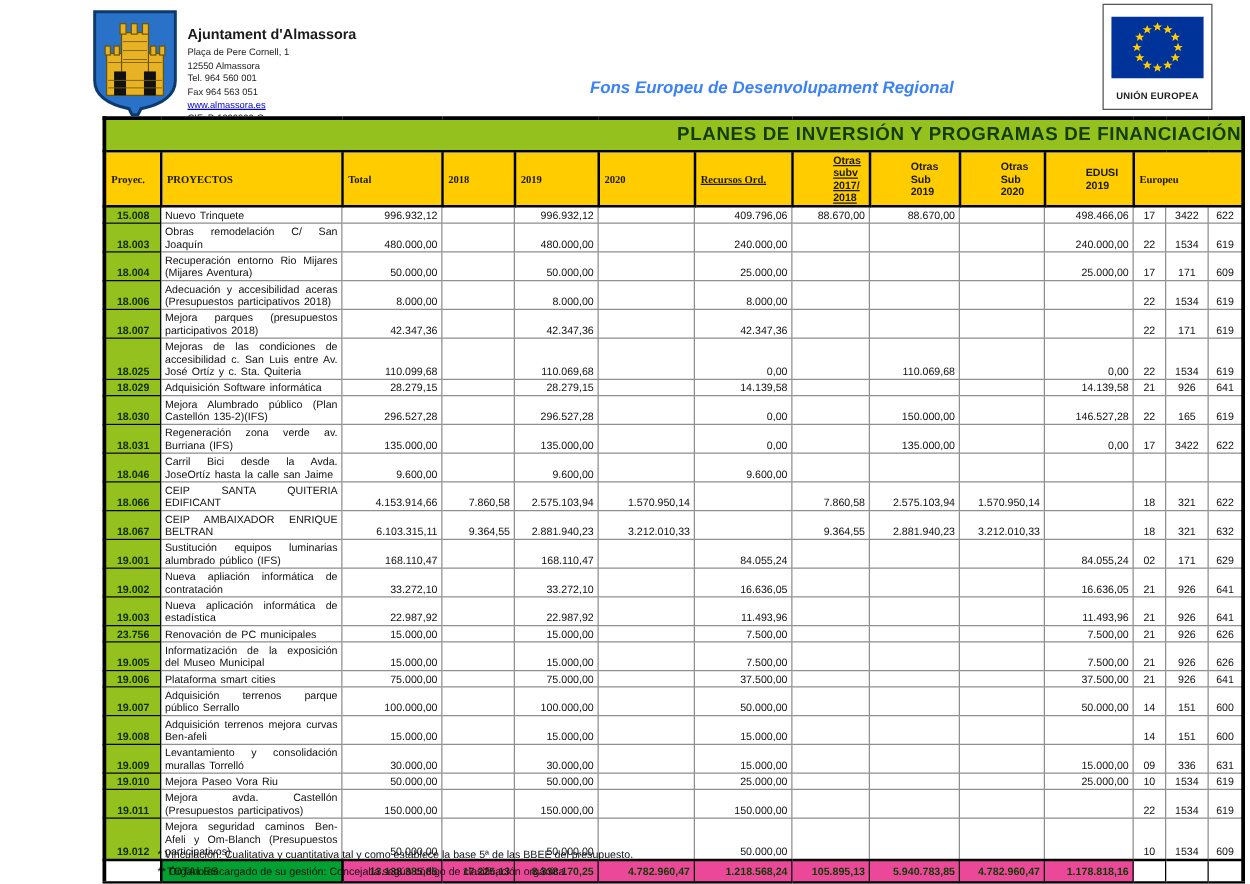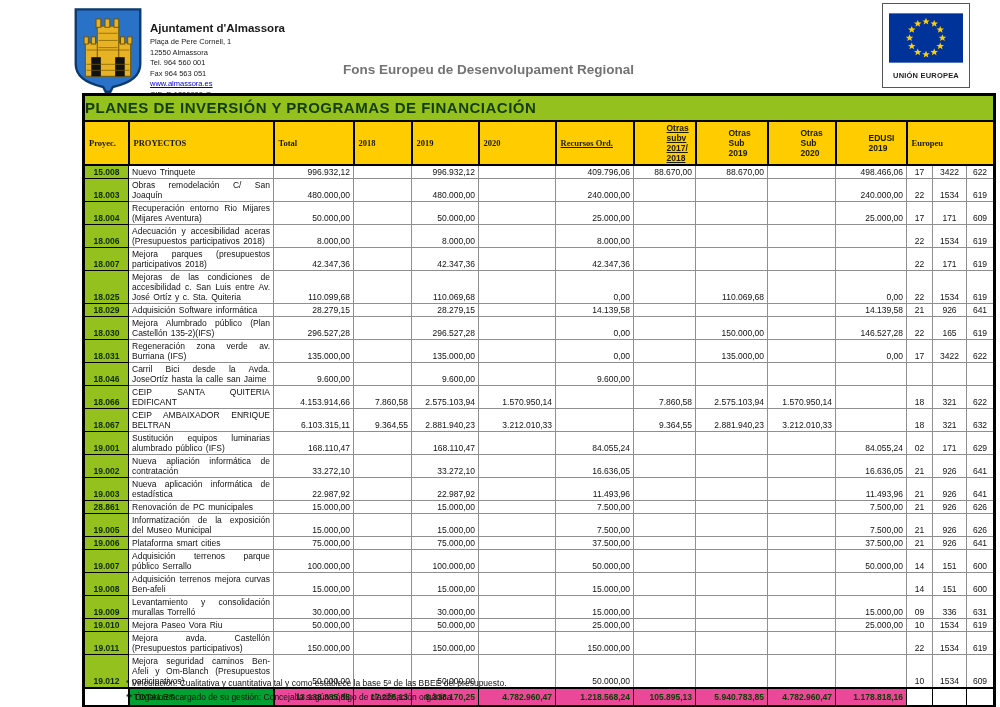--- a/index.html
+++ b/index.html
@@ -5,31 +5,31 @@
   * { margin:0; padding:0; box-sizing:border-box; }
   body { background:#ffffff; font-family:"Liberation Sans", sans-serif; }
   .page { position:relative; width:1000px; height:707px; background:#ffffff; overflow:hidden;margin-left:38px; }
 
   
   .crest { position:absolute; left:34px; top:7px; }
   .org-block { position:absolute; left:112px; top:22px; color:#1a1a1a; }
   .org-name { font-size:11.5px; font-weight:bold; margin-bottom:3px; }
   .org-line { font-size:7.5px; line-height:1.4; }
   .org-link { font-size:7.5px; line-height:1.4; color:#0000cc; text-decoration:underline; display:block; }
-  .doc-title { position:absolute; left:305px; top:62px; width:420px; text-align:left;
-               font-size:13.5px; font-weight:bold; color:#737373; }
+  .doc-title { position:absolute; left:305px; top:62px; width:420px; text-align:right;
+               font-size:13.5px; font-weight:bold; color:#3b82f6;font-style:italic; }
   .eu-block { position:absolute; left:844px; top:3px; width:88px; height:85px;
               border:1px solid #555; text-align:center; padding-top:9px; }
   .eu-caption { font-size:7.5px; font-weight:bold; color:#222; margin-top:4px; letter-spacing:0.2px; }
 
   
   table.inv { position:absolute; left:44px; top:93px; border-collapse:collapse; table-layout:fixed;
               border:3px solid #000; background:#fff; }
   .title-cell { background:#94C11E; color:#143C00; font-weight:bold; font-size:15px;
-                text-align:left; height:26px; border:2px solid #000; letter-spacing:0.5px; }
+                text-align:right; height:26px; border:2px solid #000; letter-spacing:0.5px; }
   th.h { background:#FFCC00; border:2px solid #000; font-size:8.5px; color:#1a1a00;
          height:27px; vertical-align:middle; padding:1px 4px; font-weight:bold; overflow:hidden; }
   th.c { text-align:left;font-family:Liberation Serif, serif; }
   th.l { text-align:justify; text-align-last:left;padding-left:32px; }
   th.u { text-decoration:underline; }
   td.idcell { background:#94C11E; color:#0d2b00; font-weight:bold; text-align:center;
               vertical-align:bottom; border:1px solid #000; font-size:8.5px; padding:1px 2px; }
   td.namecell { font-size:8.5px; color:#111; text-align:justify; text-align-last:left;
                 vertical-align:top; padding:1px 3px; line-height:1.18; border:1px solid #8f8f8f;
                 border-left:1px solid #000; overflow:hidden; word-spacing:1px; }
@@ -384,21 +384,21 @@
           <td class="num">11.493,96</td>
           <td class="num"></td>
           <td class="num"></td>
           <td class="num"></td>
           <td class="num">11.493,96</td>
           <td class="part">21</td>
           <td class="part">926</td>
           <td class="part">641</td>
         </tr>
         <tr>
-          <td class="idcell">28.861</td>
+          <td class="idcell">23.756</td>
           <td class="namecell">Renovación de PC municipales</td>
           <td class="num">15.000,00</td>
           <td class="num"></td>
           <td class="num">15.000,00</td>
           <td class="num"></td>
           <td class="num">7.500,00</td>
           <td class="num"></td>
           <td class="num"></td>
           <td class="num"></td>
           <td class="num">7.500,00</td>

